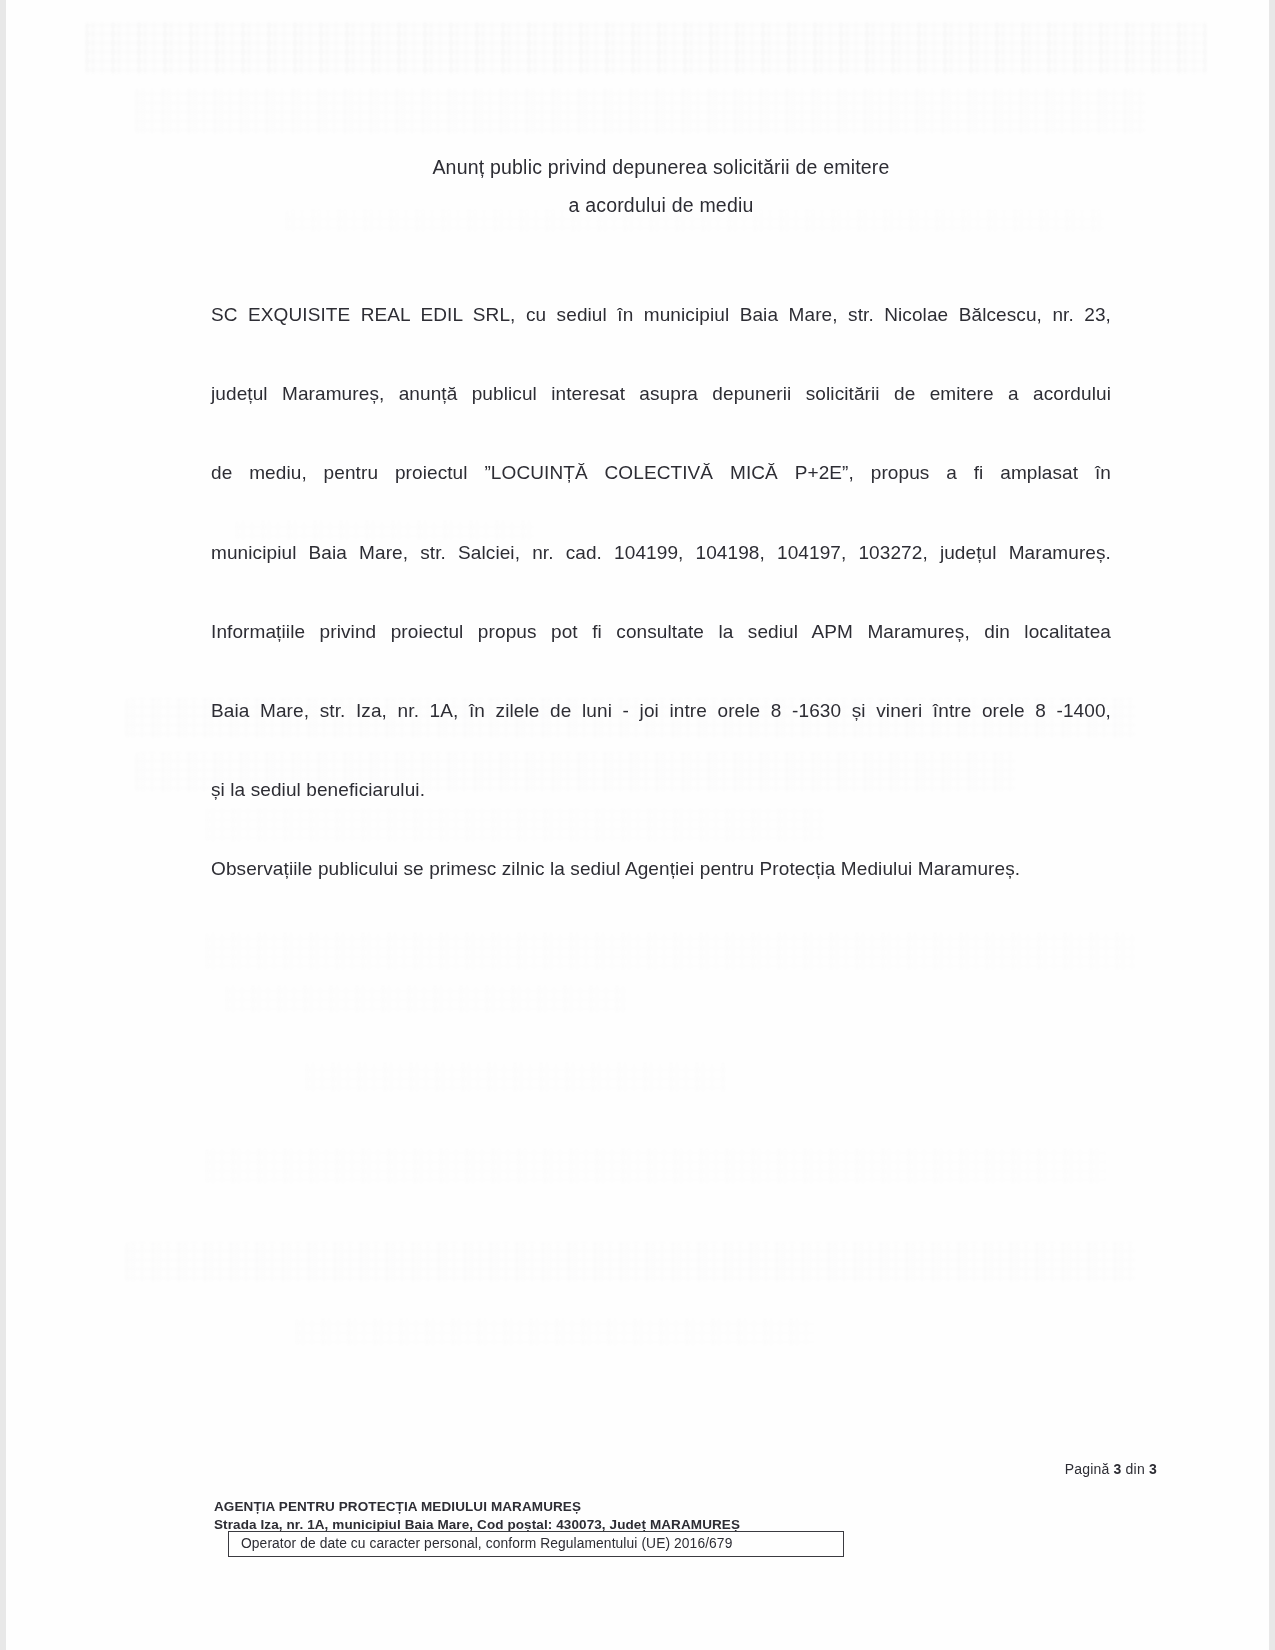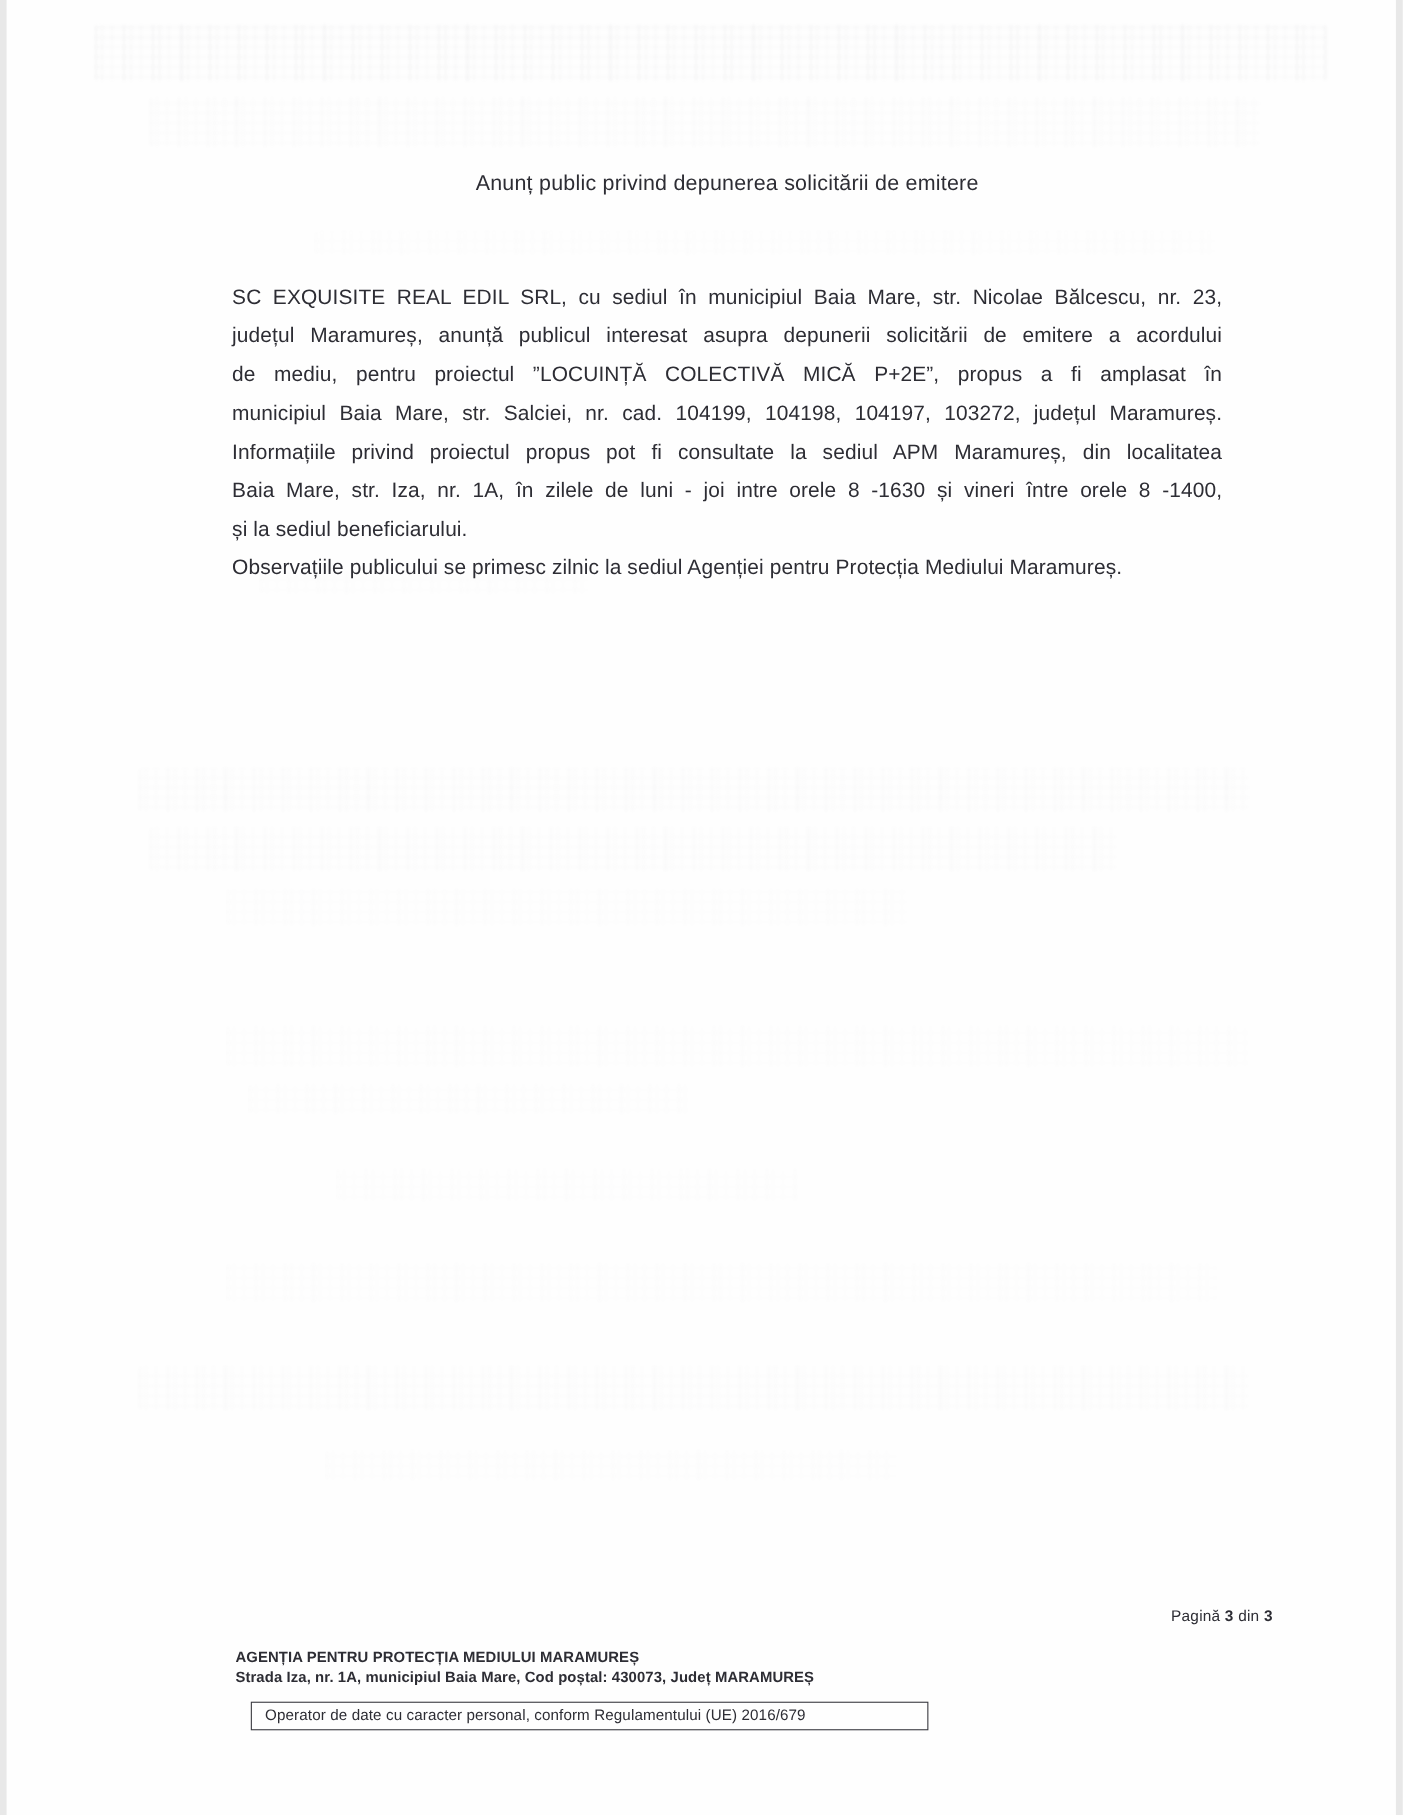--- a/index.html
+++ b/index.html
@@ -44,20 +44,21 @@
     position:absolute;
     left:205px;top:253px;width:900px;
     font-size:19px;
     line-height:35.2px;
     letter-spacing:.1px;
   }
   .body-line{
     text-align:justify;
     text-align-last:justify;
     white-space:normal;
+    margin-top:44px;
   }
   .body-line.flush{
     text-align:left;
     text-align-last:left;
   }
   .page-number{
     position:absolute;
     top:1461px;right:112px;
     font-size:14px;
     letter-spacing:.2px;
@@ -80,21 +81,20 @@
   }
   .gdpr-box{
     position:absolute;
     left:222px;top:1531px;
     width:616px;
     border:1.6px solid #3a3a40;
     padding:4px 12px 5px 12px;
     font-size:13.8px;
     letter-spacing:.1px;
     background:var(--paper);
-    margin-top:16px;
   }
 </style>
 </head>
 <body>
 
 <div class="page">
 
   <div class="noise" style="left:80px;  top:22px;   width:1120px; height:52px;"></div>
   <div class="noise light" style="left:130px; top:88px;   width:1010px; height:46px;"></div>
   <div class="noise lighter" style="left:280px; top:210px;  width:820px;  height:22px;"></div>
@@ -104,20 +104,21 @@
   <div class="noise lighter" style="left:200px; top:808px;  width:620px;  height:34px;"></div>
   <div class="noise lighter" style="left:200px; top:932px;  width:930px;  height:38px;"></div>
   <div class="noise lighter" style="left:220px; top:985px;  width:400px;  height:28px;"></div>
   <div class="noise lighter" style="left:300px; top:1062px; width:420px;  height:30px;"></div>
   <div class="noise lighter" style="left:200px; top:1148px; width:900px;  height:36px;"></div>
   <div class="noise light" style="left:120px; top:1242px; width:1010px; height:40px;"></div>
   <div class="noise lighter" style="left:290px; top:1318px; width:520px;  height:28px;"></div>
 
   <div class="title">
     <div>Anunț public privind depunerea solicitării de emitere</div>
+    <div>a acordului de mediu</div>
   </div>
 
   <div class="body-text">
     <div class="body-line">SC EXQUISITE REAL EDIL SRL, cu sediul în municipiul Baia Mare, str. Nicolae Bălcescu, nr. 23,</div>
     <div class="body-line">județul Maramureș, anunță publicul interesat asupra depunerii solicitării de emitere a acordului</div>
     <div class="body-line">de mediu, pentru proiectul ”LOCUINȚĂ COLECTIVĂ MICĂ P+2E”, propus a fi amplasat în</div>
     <div class="body-line">municipiul Baia Mare, str. Salciei, nr. cad. 104199, 104198, 104197, 103272, județul Maramureș.</div>
     <div class="body-line">Informațiile privind proiectul propus pot fi consultate la sediul APM Maramureș, din localitatea</div>
     <div class="body-line">Baia Mare, str. Iza, nr. 1A, în zilele de luni - joi intre orele 8 -1630 și vineri între orele 8 -1400,</div>
     <div class="body-line flush">și la sediul beneficiarului.</div>

